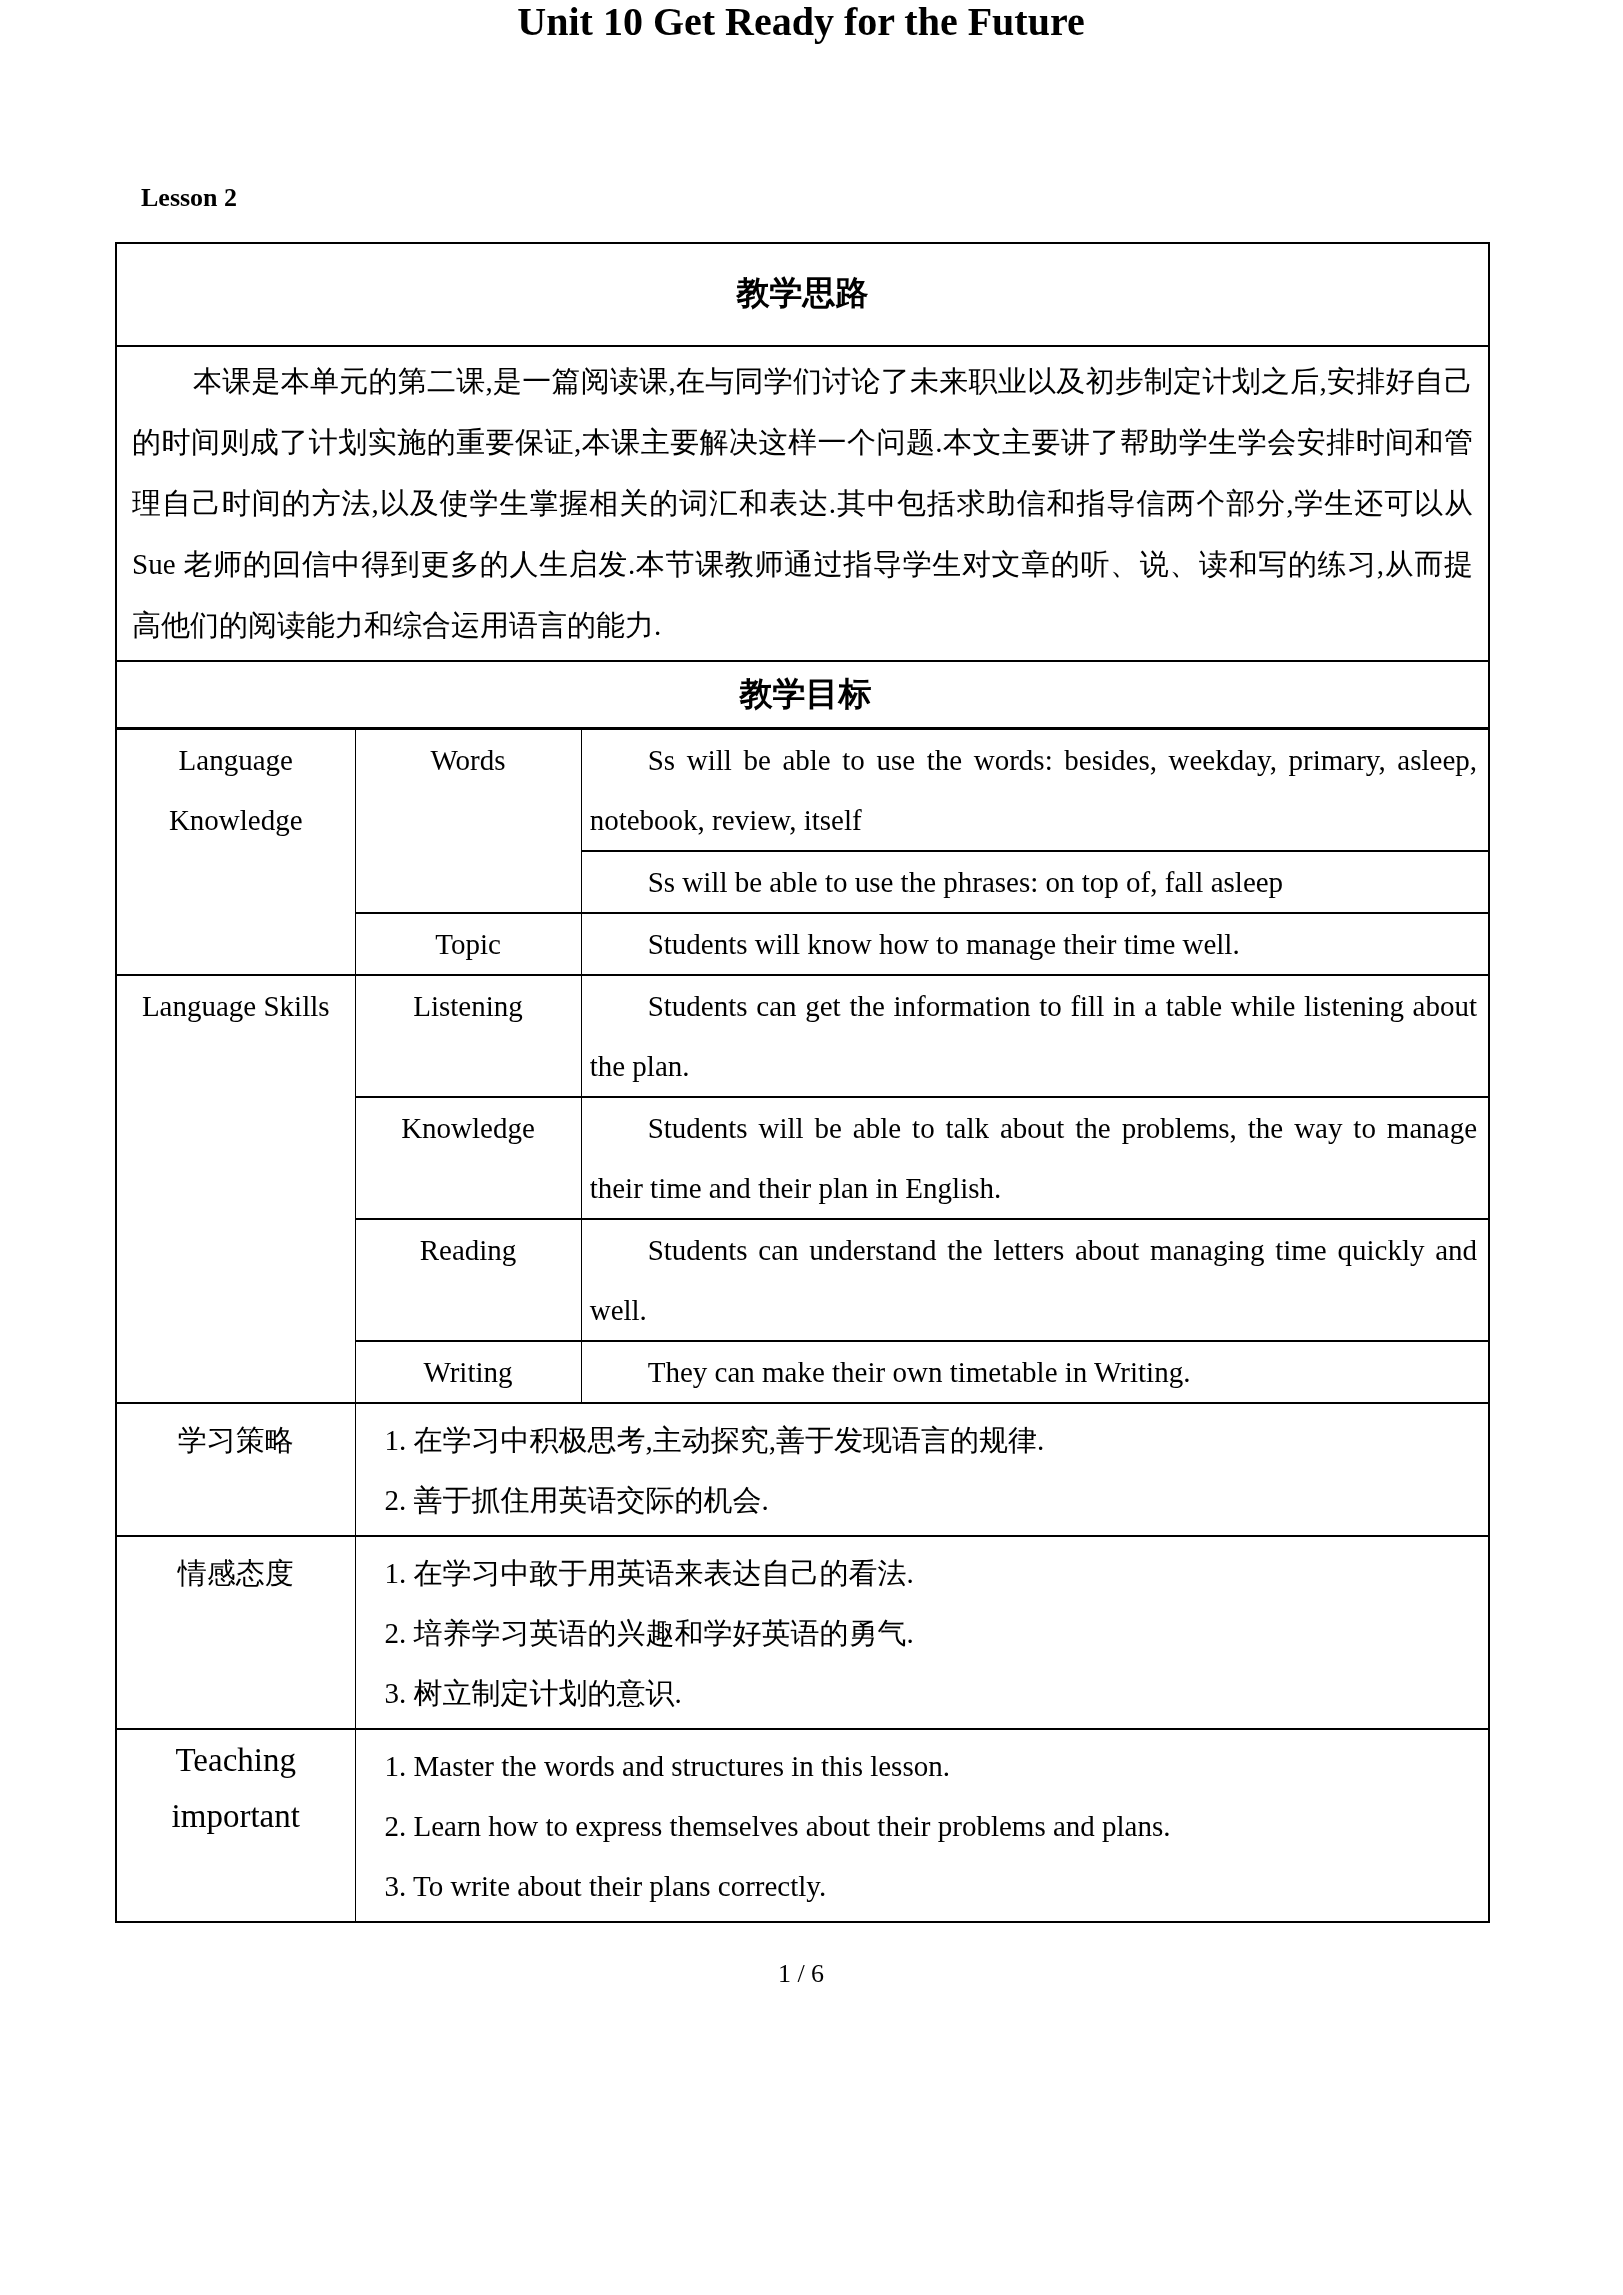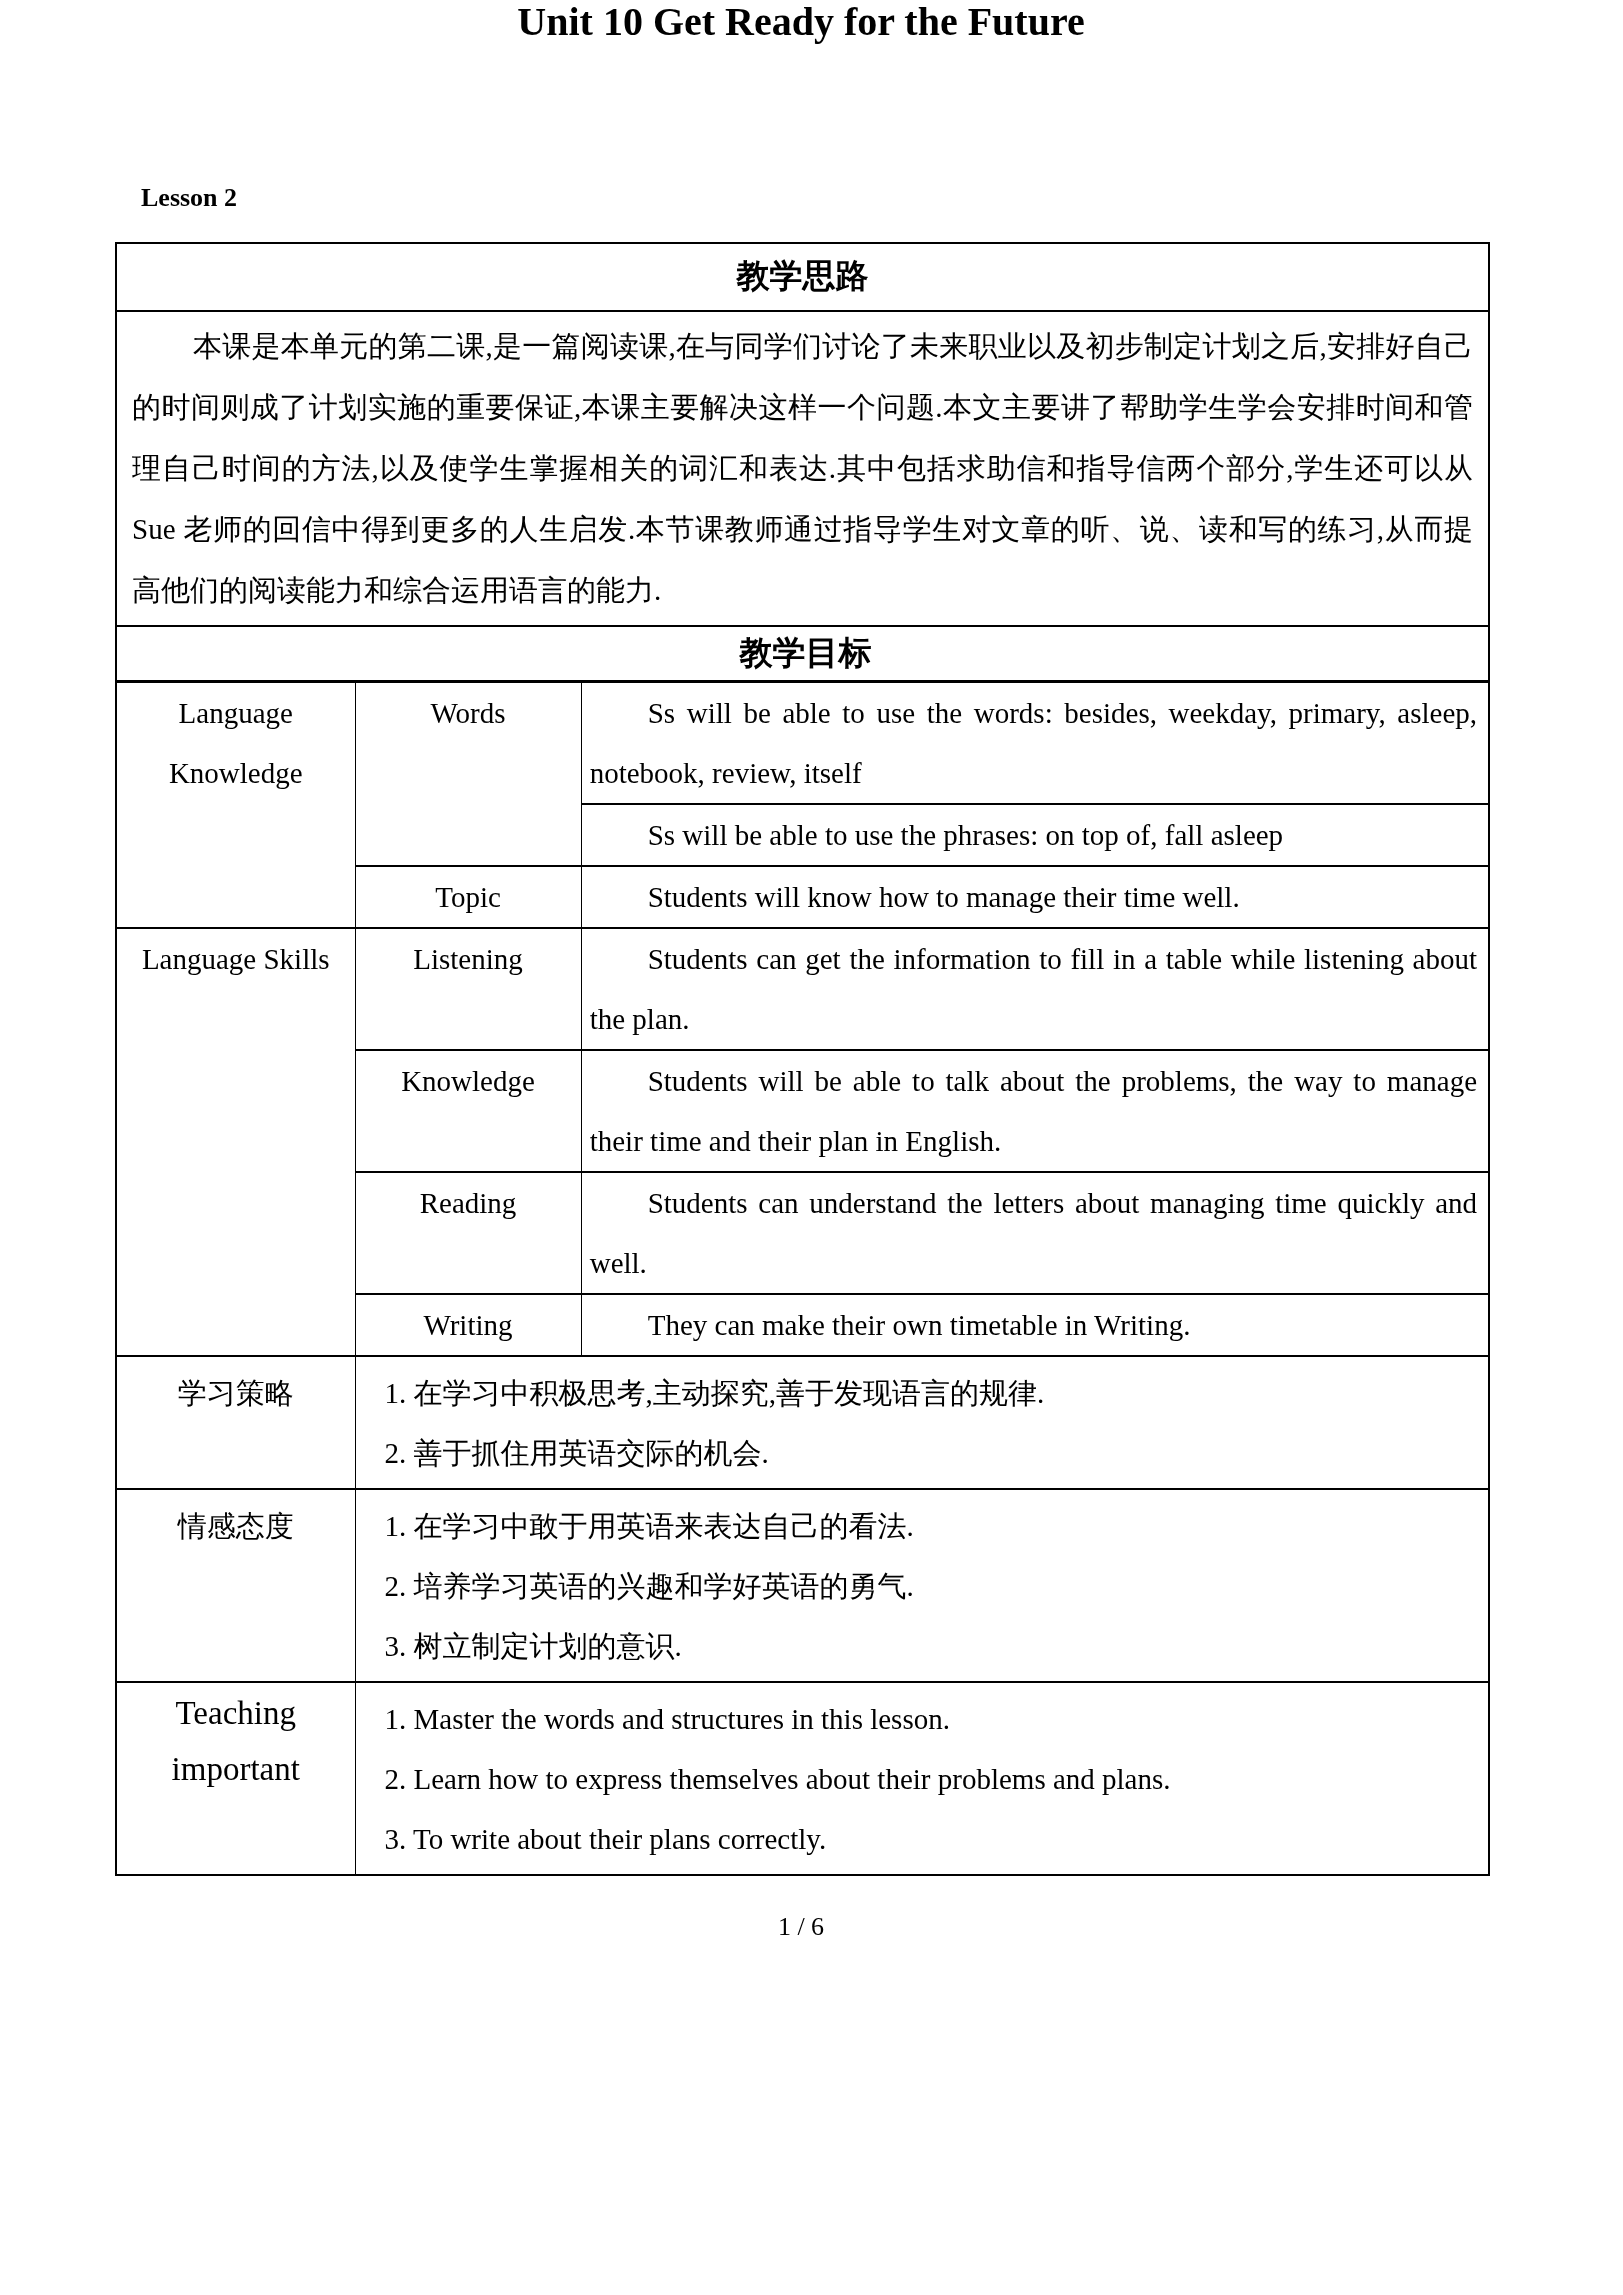--- a/index.html
+++ b/index.html
@@ -47,22 +47,22 @@
   }
   tr.thick-top > td { border-top-width: 2.7px; }
   tr.extra-thick-top > td { border-top-width: 3.4px; }
   .sec-header {
     text-align: center;
     vertical-align: middle;
     font-weight: bold;
     font-size: 33px;
     line-height: 1.2;
   }
-  .h130 { height: 68px; }
-  .h111 { height: 56px; padding-left: 6px; }
+  .h130 { height: 103px; }
+  .h111 { height: 68px; padding-left: 6px; }
   .para-cell {
     padding: 4.1px 15px;
     text-align: justify;
     text-indent: 2.1em;
     line-height: 61px;
   }
   .label-cell {
     text-align: center;
     padding: 0 4.1px;
   }

